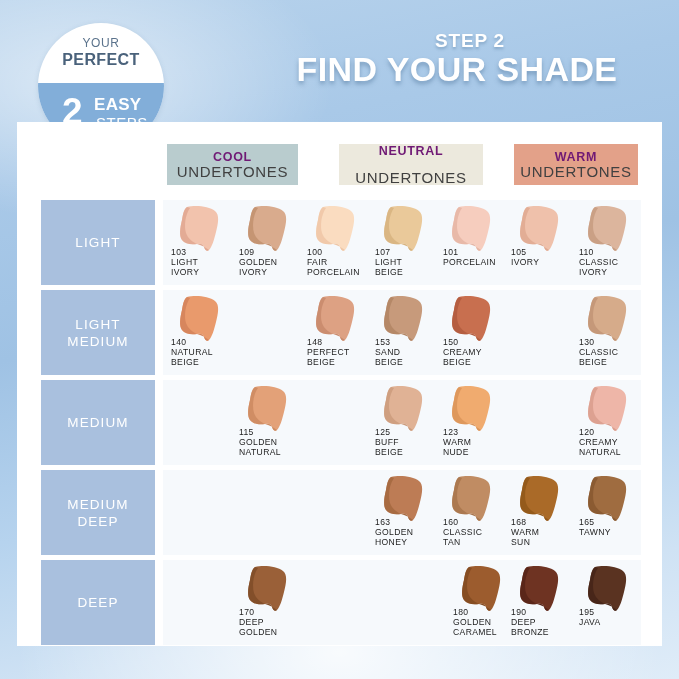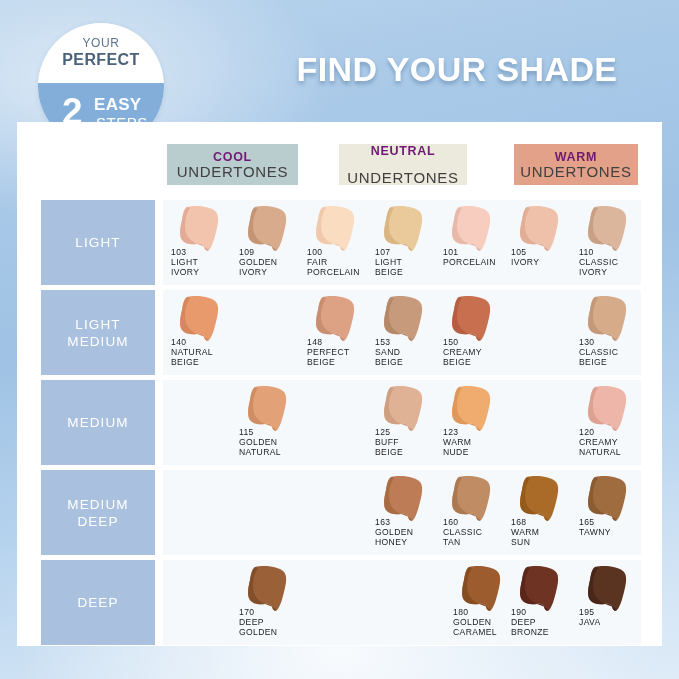--- a/index.html
+++ b/index.html
@@ -44,21 +44,21 @@
   .b-steps{position:absolute;left:58px;top:91px;color:#ffffff;font-size:15px;letter-spacing:.5px;}
 
   
   .panel{position:absolute;left:17px;top:122px;width:645px;height:524px;background:#ffffff;}
 
   
   .ut{position:absolute;height:41px;display:flex;flex-direction:column;align-items:center;justify-content:center;}
   .ut .t1{font-size:12.5px;font-weight:bold;color:#701a75;letter-spacing:.7px;line-height:14px;}
   .ut .t2{font-size:15px;color:#404040;letter-spacing:.7px;line-height:15px;text-align:center;}
   .ut-cool{left:167px;top:144px;width:131px;background:#b9ccce;}
-  .ut-neutral{left:339px;top:144px;width:128px;background:#ece9dd;gap:12px;}
+  .ut-neutral{left:339px;top:144px;width:144px;background:#ece9dd;gap:12px;}
   .ut-warm{left:514px;top:144px;width:124px;background:#e3a189;}
 
   
   .row{position:absolute;left:41px;width:600px;}
   .row .band{position:absolute;left:122px;top:0;width:478px;height:100%;background:#f6f9fc;}
   .row .lvl{
     position:absolute;left:0;top:0;width:114px;height:100%;
     background:#a9c0de;display:flex;align-items:center;justify-content:center;
   }
   .row .lvl span{
@@ -77,20 +77,21 @@
   .r4{top:470px;height:85px;}
   .r5{top:560px;height:85px;}
   .code{top:48px;}
 </style>
 </head>
 <body>
 
 <div class="shell">
 
   <div class="hdr">
+    <div class="step">STEP 2</div>
     <div class="title">FIND YOUR SHADE</div>
   </div>
 
   <div class="badge">
     <div class="lower"></div>
     <div class="txt">
       <div class="b-your">YOUR</div>
       <div class="b-perfect">PERFECT</div>
       <div class="b-num">2</div>
       <div class="b-easy">EASY</div>

